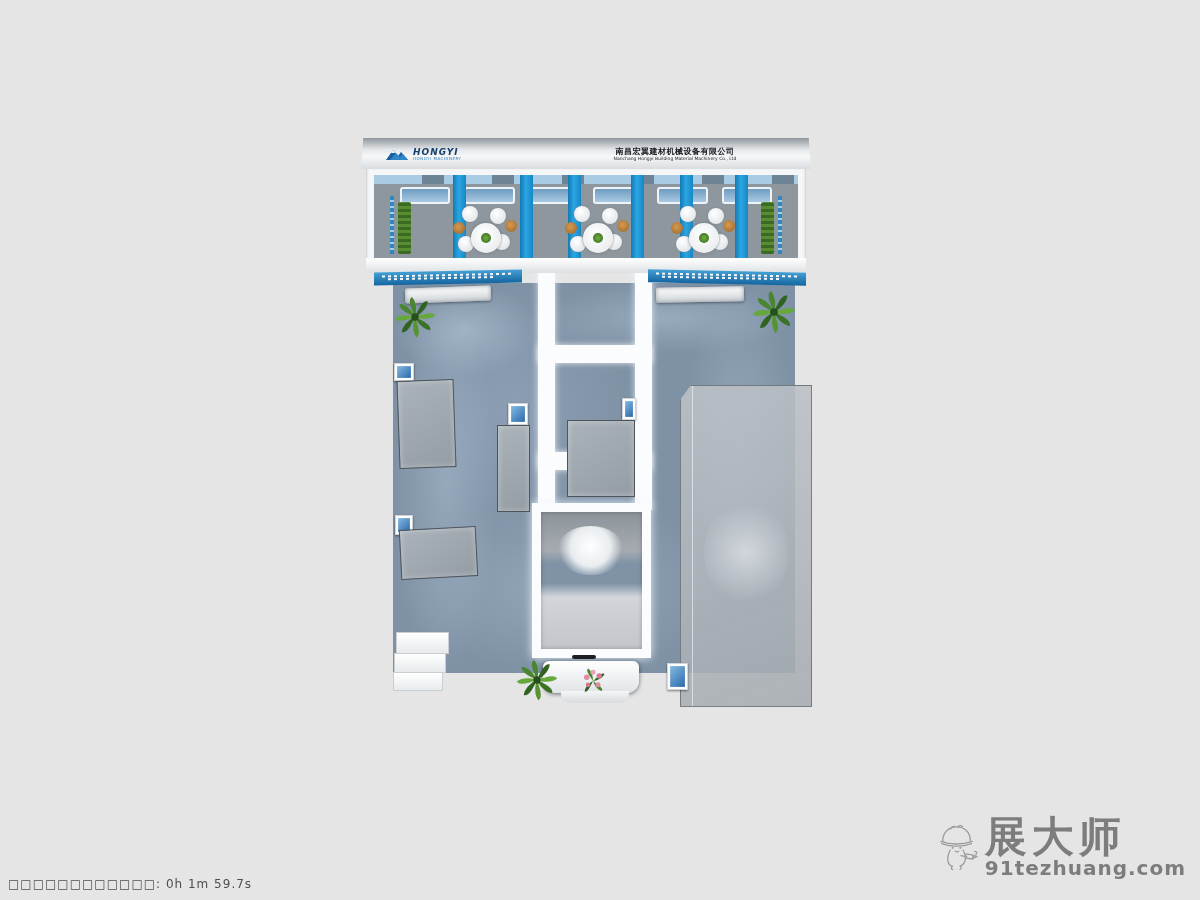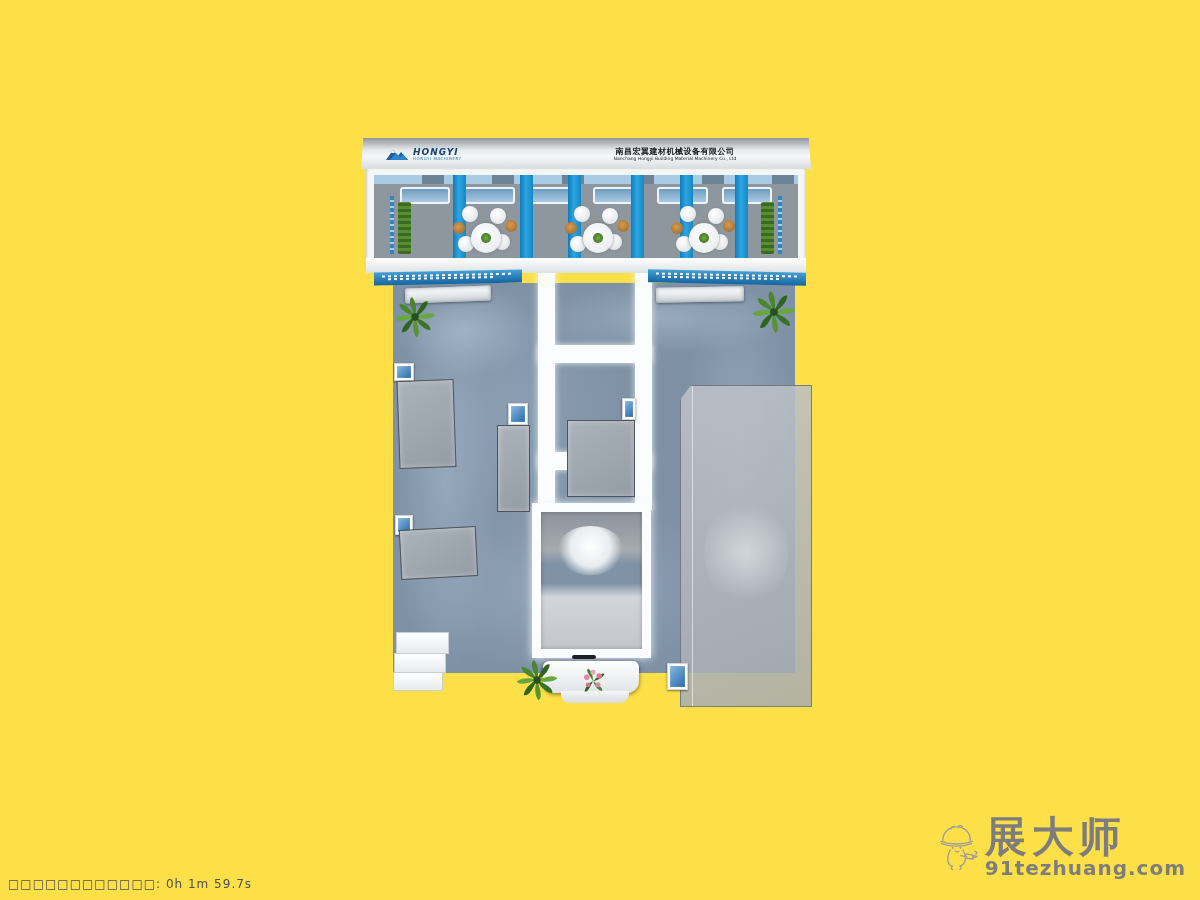--- a/index.html
+++ b/index.html
@@ -1,18 +1,18 @@
 <!DOCTYPE html>
 <html><head>
 <meta charset="utf-8">
 <style>
   * { margin:0; padding:0; box-sizing:border-box; }
   html,body { background:#000; }
   #canvas {
-    position:relative; width:1200px; height:900px; background:#fde047;
+    position:relative; width:1200px; height:900px; background:#e5e5e5;
     overflow:hidden; font-family:"DejaVu Sans", sans-serif;
   }
   .abs { position:absolute; }
 
   
   #booth { left:360px; top:138px; width:452px; height:574px; }
 
   
   .hdr {
     left:1px; top:0; width:450px; height:31px;

